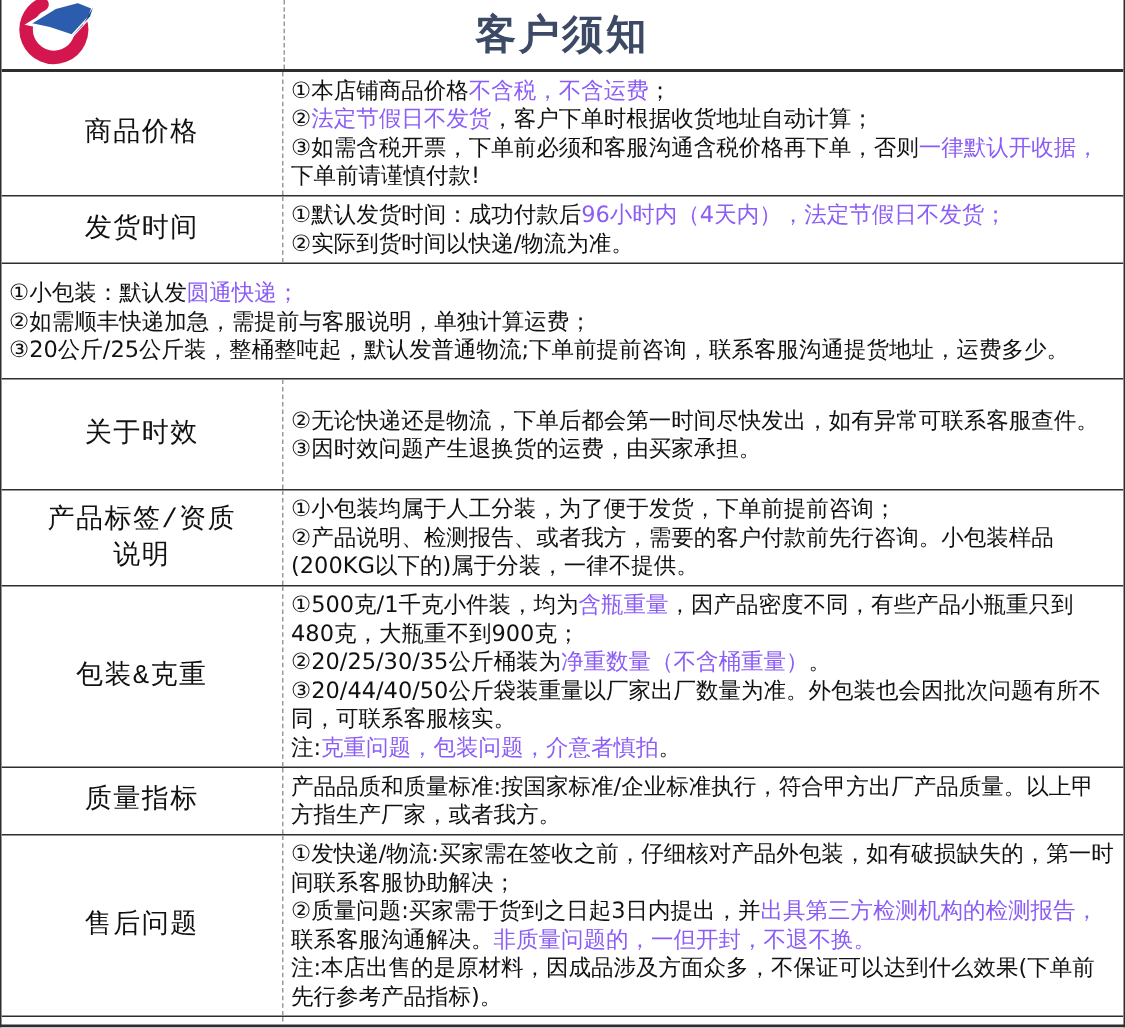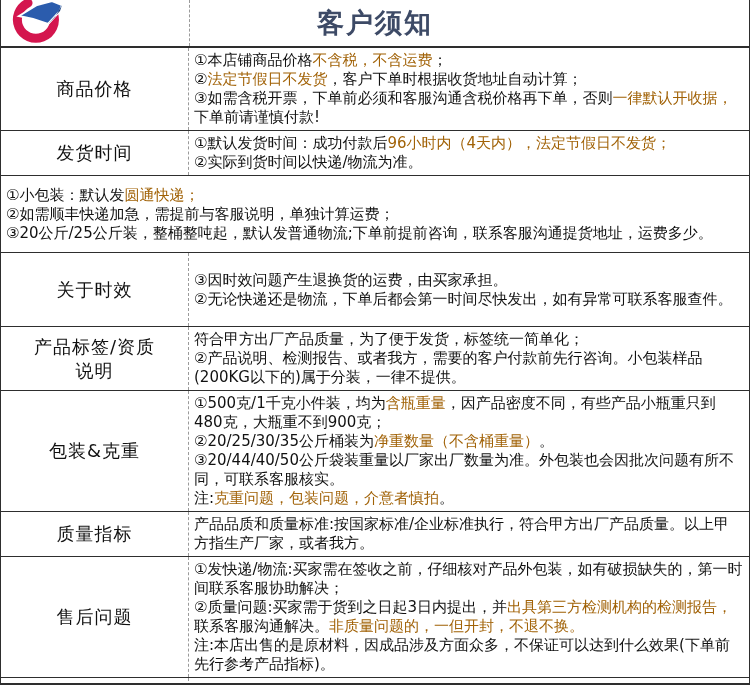--- a/index.html
+++ b/index.html
@@ -10,28 +10,28 @@
   }
   .header{height:46px;position:relative;border-bottom:2px solid #2e2e2e;display:flex;align-items:center;justify-content:center;}
   .title{font-size:27px;font-weight:bold;color:#3d4a66;letter-spacing:2px;}
   .logo{position:absolute;left:6px;top:-3px;width:60px;height:48px;}
   .vdash{position:absolute;left:188px;top:0;bottom:0;width:0;border-left:1px dashed #9a9a9a;}
   .row{display:flex;border-bottom:1px solid #2e2e2e;box-sizing:border-box;}
   .row:last-child{border-bottom:none;}
   .label-cell{
     flex:0 0 188px;width:188px;box-sizing:border-box;border-right:1px dashed #9a9a9a;
     display:flex;align-items:center;justify-content:center;text-align:center;
-    font-size:18px;letter-spacing:1px;white-space:pre-line;line-height:24px;padding:2px 10px;
+    font-size:18px;letter-spacing:1px;white-space:pre-line;line-height:24px;padding:2px 10px;font-family:Liberation Mono, monospace;
   }
   .content-cell{
     flex:1;display:flex;flex-direction:column;justify-content:center;
     padding:3px 6px 3px 5px;font-size:15px;line-height:19px;
   }
   .para{min-height:19px;}
-  .red{color:#a16207;}
+  .red{color:#8b5cf6;}
   .r1{min-height:77px}.r2{min-height:43px}.r3{min-height:77px}.r4{min-height:74px}
   .r5{min-height:60px}.r6{min-height:113px}.r7{min-height:39px}.r8{min-height:114px}.r9{min-height:40px}
 </style>
 </head>
 <body>
 
 <div class="page">
   <div class="header">
     <svg class="logo" viewBox="0 0 60 48" aria-hidden="true">
       <path d="M21 6 A18.5 18.5 0 1 0 46.4 16.7" fill="none" stroke="#d4164e" stroke-width="9" stroke-linecap="round"></path>
@@ -60,29 +60,29 @@
       <div class="row r3">
         <div class="content-cell">
           <div class="para"><span>①小包装：默认发</span><span class="red">圆通快递；</span></div>
           <div class="para"><span>②如需顺丰快递加急，需提前与客服说明，单独计算运费；</span></div>
           <div class="para"><span>③20公斤/25公斤装，整桶整吨起，默认发普通物流;下单前提前咨询，联系客服沟通提货地址，运费多少。</span></div>
         </div>
       </div>
       <div class="row r4">
         <div class="label-cell">关于时效</div>
         <div class="content-cell">
+          <div class="para"><span>②无论快递还是物流，下单后都会第一时间尽快发出，如有异常可联系客服查件。</span></div>
           <div class="para"><span>③因时效问题产生退换货的运费，由买家承担。</span></div>
-          <div class="para"><span>②无论快递还是物流，下单后都会第一时间尽快发出，如有异常可联系客服查件。</span></div>
         </div>
       </div>
       <div class="row r5">
         <div class="label-cell">产品标签/资质
 说明</div>
         <div class="content-cell">
-          <div class="para"><span>符合甲方出厂产品质量，为了便于发货，标签统一简单化；</span></div>
+          <div class="para"><span>①小包装均属于人工分装，为了便于发货，下单前提前咨询；</span></div>
           <div class="para"><span>②产品说明、检测报告、或者我方，需要的客户付款前先行咨询。小包装样品(200KG以下的)属于分装，一律不提供。</span></div>
         </div>
       </div>
       <div class="row r6">
         <div class="label-cell">包装&amp;克重</div>
         <div class="content-cell">
           <div class="para"><span>①500克/1千克小件装，均为</span><span class="red">含瓶重量</span><span>，因产品密度不同，有些产品小瓶重只到480克，大瓶重不到900克；</span></div>
           <div class="para"><span>②20/25/30/35公斤桶装为</span><span class="red">净重数量（不含桶重量）</span><span>。</span></div>
           <div class="para"><span>③20/44/40/50公斤袋装重量以厂家出厂数量为准。外包装也会因批次问题有所不同，可联系客服核实。</span></div>
           <div class="para"><span>注:</span><span class="red">克重问题，包装问题，介意者慎拍</span><span>。</span></div>

